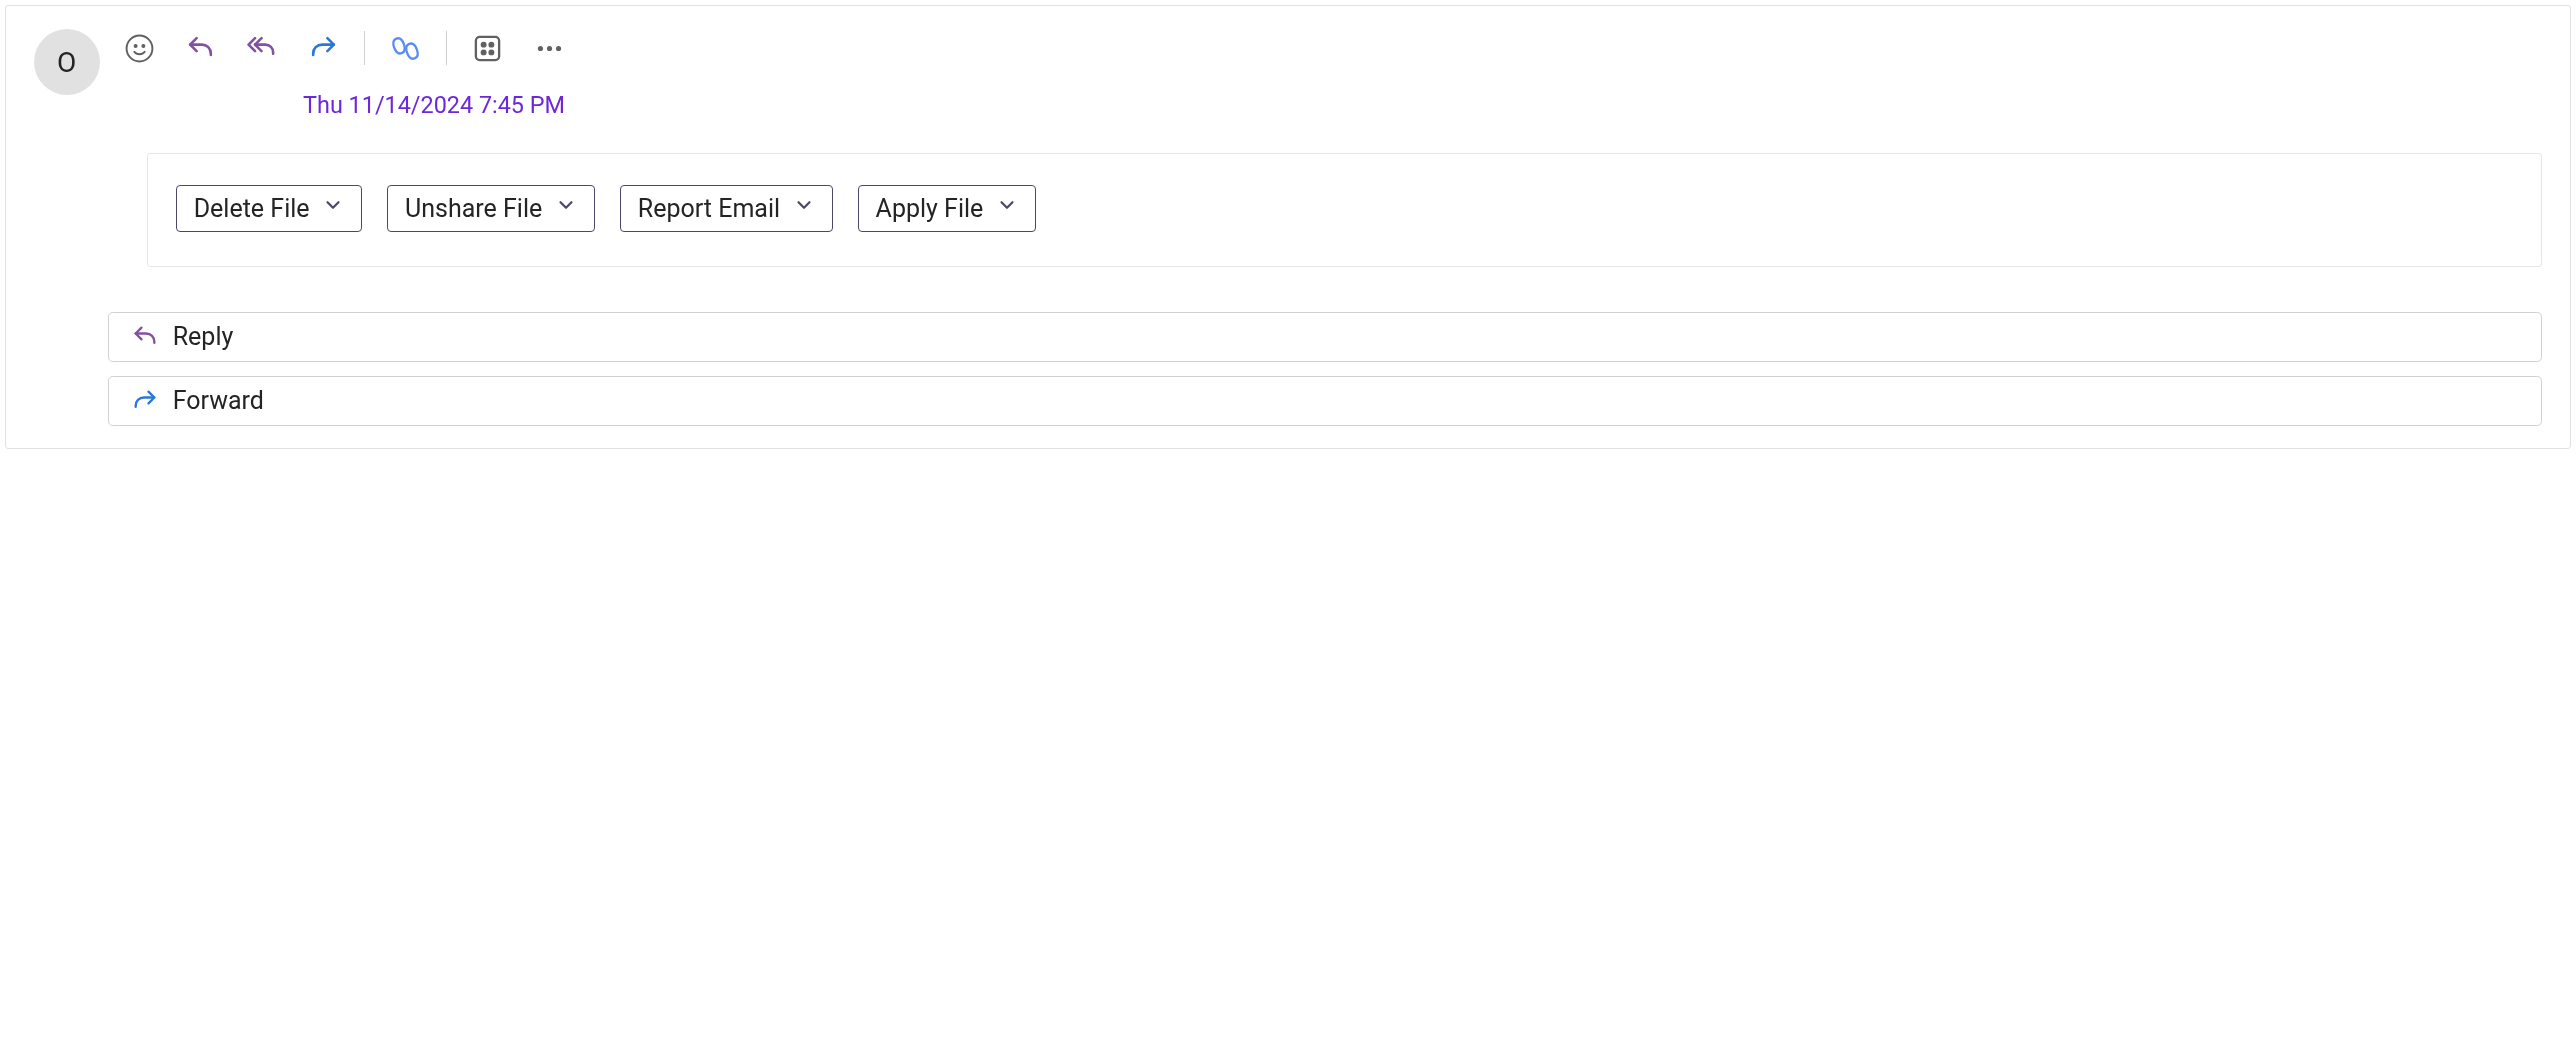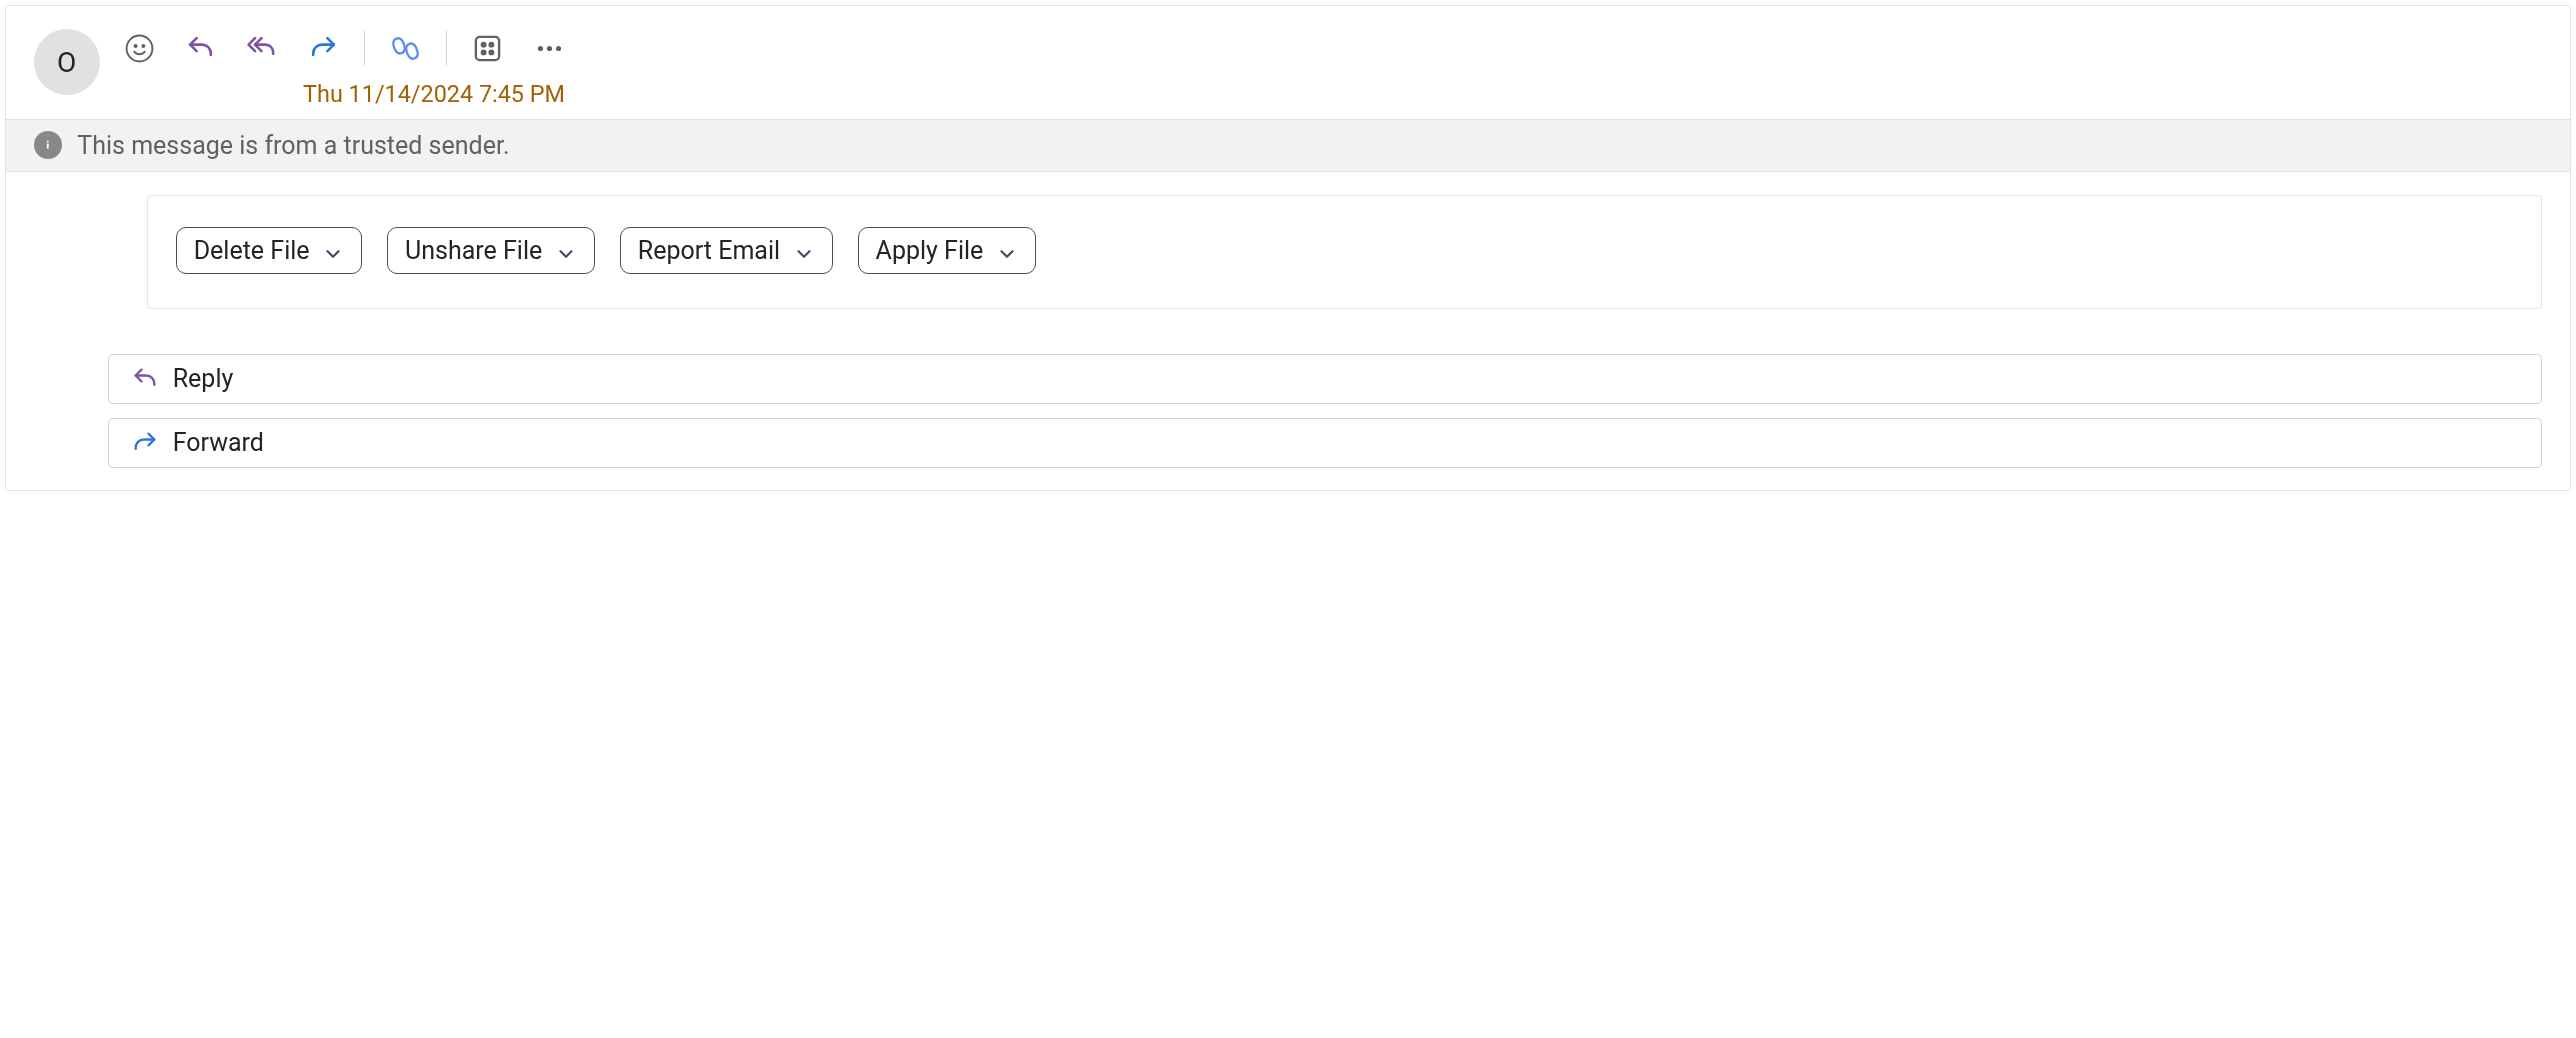--- a/index.html
+++ b/index.html
@@ -77,23 +77,23 @@
       border-radius: 3.1px;
     }
     .icon-btn svg { width: 31px; height: 31px; }
     .icon-sep {
       width: 0.8px;
       height: 34px;
       background: #d1d1d1;
     }
     .timestamp {
       font-size: 23.4px;
-      color: #a16207;
+      color: #6d28d9;
       padding-right: 4.7px;
-      margin-top: 3px;
+      margin-top: 14px;
     }
     .trust-banner {
       display: flex;
       align-items: center;
       gap: 15.6px;
       background: #f2f2f2;
       border-top: 0.8px solid #e1e1e1;
       border-bottom: 0.8px solid #e1e1e1;
       padding: 11px 28px;
     }
@@ -125,24 +125,24 @@
       color: #242424;
       margin-bottom: 39px;
     }
     .action-buttons {
       display: flex;
       gap: 25px;
       flex-wrap: wrap;
     }
     .dropdown-btn {
       display: inline-flex;
-      align-items: flex-end;
+      align-items: flex-start;
       gap: 12.5px;
       border: 1.6px solid #4a4a68;
-      border-radius: 10px;
+      border-radius: 4px;
       padding: 7.8px 17px;
       font-size: 25px;
       color: #242424;
       cursor: pointer;
       background: #ffffff;
     }
     .chev { display: inline-flex; }
     .chev svg { width: 22px; height: 22px; stroke: #4a4a68; }
     .footer-actions {
       padding: 22px 28px 22px 102px;
@@ -226,29 +226,20 @@
             <circle cx="5" cy="12" r="2"></circle>
             <circle cx="12" cy="12" r="2"></circle>
             <circle cx="19" cy="12" r="2"></circle>
           </svg>
         </div>
       </div>
       <div class="timestamp">Thu 11/14/2024 7:45 PM</div>
     </div>
   </div>
 
-  <div class="trust-banner">
-    <div class="trust-icon">
-      <svg viewBox="0 0 24 24" fill="#ffffff">
-        <circle cx="12" cy="7" r="1.6"></circle>
-        <rect x="10.6" y="10" width="2.8" height="8" rx="1"></rect>
-      </svg>
-    </div>
-    <div class="trust-text">This message is from a trusted sender.</div>
-  </div>
 
   <div class="body-wrap">
     <div class="body-card">
       <div class="action-buttons">
         <div class="dropdown-btn">
           <span>Delete File</span>
           <span class="chev">
             <svg viewBox="0 0 24 24" fill="none" stroke-width="2.4" stroke-linecap="round" stroke-linejoin="round">
                 <path d="M6 9l6 6 6-6"></path>
               </svg>

